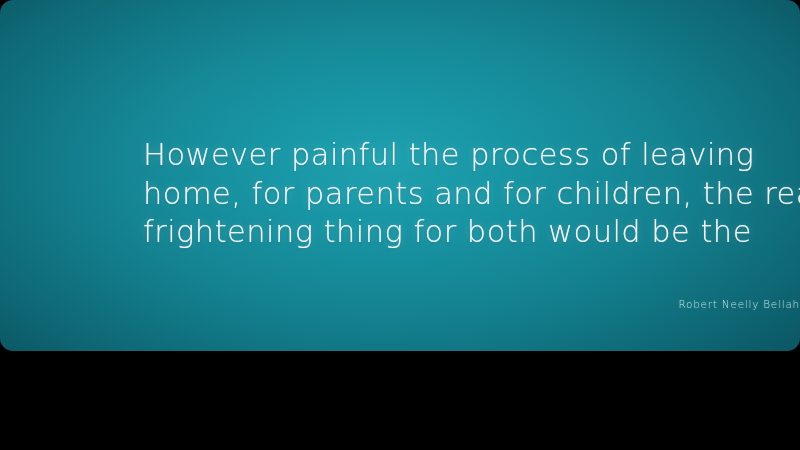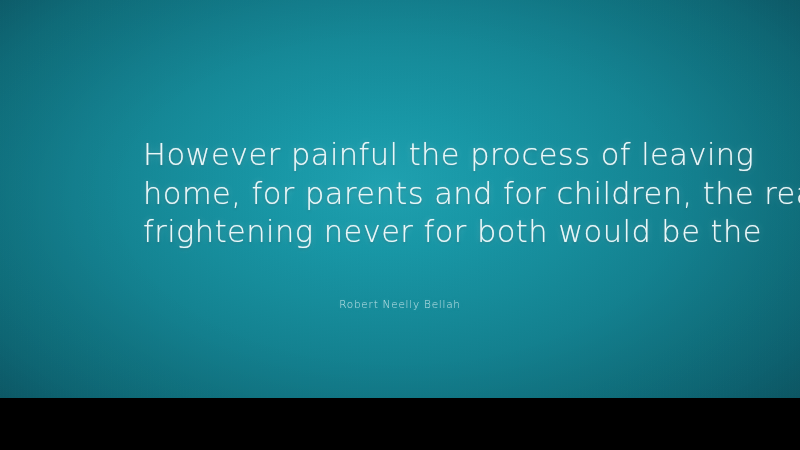--- a/index.html
+++ b/index.html
@@ -8,34 +8,35 @@
     padding: 0;
     background: #000;
   }
   body {
     font-family: "Liberation Sans", sans-serif;
   }
 
   #poster {
     position: relative;
     width: 800px;
-    height: 398px;
+    height: 351px;
     overflow: hidden;
     background-color: #14717f;
     
     background-image:
       radial-gradient(ellipse 78% 92% at 48% 46%,
         #1fa1b0 0%,
         #1897a6 18%,
         #168c9b 34%,
         #13808f 50%,
         #107381 66%,
         #0e6675 80%,
         #0d5d6b 92%,
         #0c5765 100%);
+    border-radius: 13px;
   }
 
   
   #vignette {
     position: absolute;
     inset: 0;
     pointer-events: none;
     background-image:
       radial-gradient(ellipse 85% 100% at 50% 50%,
         rgba(0,0,0,0) 40%,
@@ -77,21 +78,21 @@
       0 0 1px rgba(255,255,255,0.55),
       0 0 7px rgba(210,245,250,0.32),
       0 1px 3px rgba(0,40,48,0.30);
   }
 
   #attribution {
     position: absolute;
     left: 0;
     right: 0;
     top: 298px;
-    text-align: center;
+    text-align: right;
     font-family: "DejaVu Sans", sans-serif;
     font-weight: 300;
     font-size: 10.5px;
     letter-spacing: 0.75px;
     color: rgba(228,245,248,0.80);
     text-shadow: 0 0 4px rgba(180,235,242,0.25);
   }
 
   #watermark {
     position: absolute;
@@ -136,19 +137,19 @@
 <body>
 
 <div id="poster">
 
   <div id="vignette"></div>
   <div id="texture"></div>
 
   <div id="quote-block">
     <div class="quote-line">However painful the process of leaving</div>
     <div class="quote-line">home, for parents and for children, the really</div>
-    <div class="quote-line">frightening never for both would be the</div>
+    <div class="quote-line">frightening thing for both would be the</div>
   </div>
 
   <div id="attribution">Robert Neelly Bellah</div>
 
 
 </div>
 
 </body></html>

